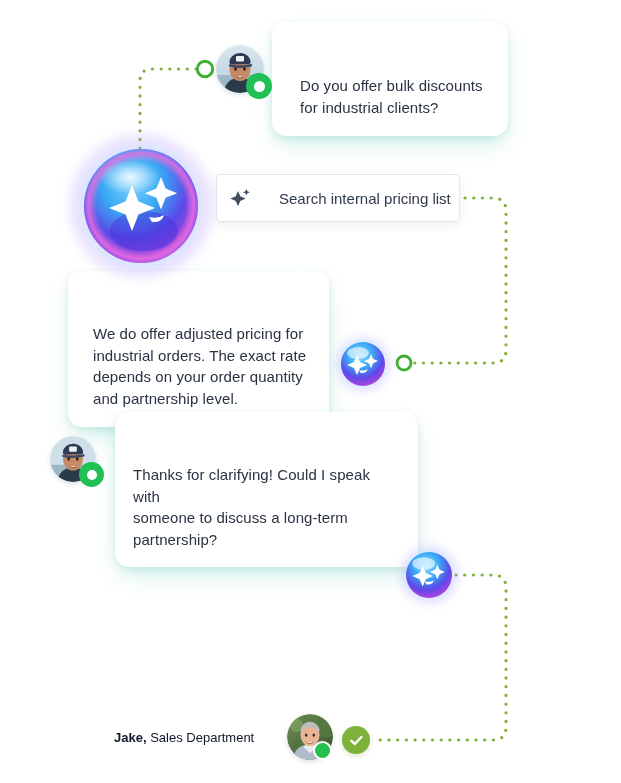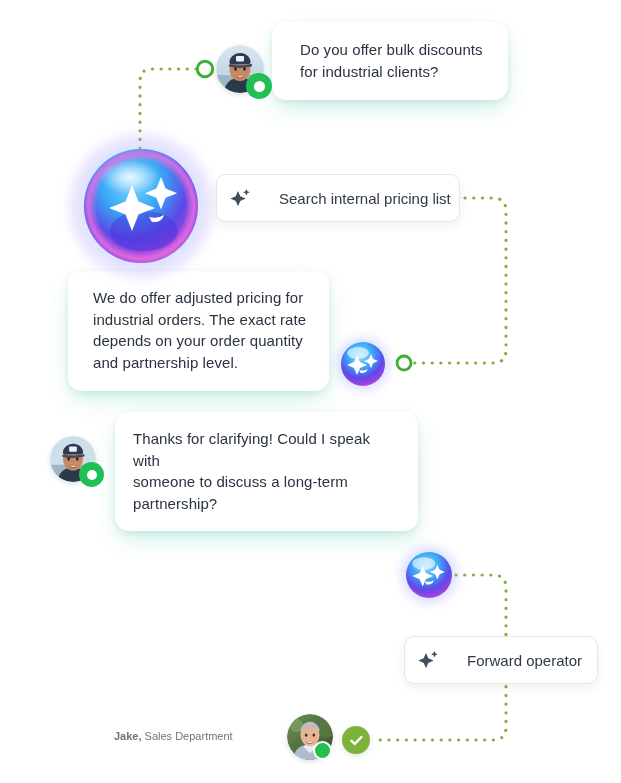--- a/index.html
+++ b/index.html
@@ -20,28 +20,28 @@
     background:#ffffff;
     border-radius:14px;
     box-shadow:0 10px 22px -4px rgba(64,196,170,.30),
                0 2px 6px rgba(120,170,165,.18);
     color:#2a3342;
     font-size:15px;
     line-height:21.5px;
     letter-spacing:.005em;
     box-sizing:border-box;
   }
-  .bubble span{display:block;white-space:pre-line;}
+  .bubble span{display:block;white-space:pre-line;margin-top:36px;}
 
   
   .pill{
     position:absolute;
     background:#fff;
     border:1px solid #e3e6ea;
-    border-radius:10px;
+    border-radius:5px;
     box-shadow:0 4px 10px rgba(35,45,60,.07);
     display:flex;align-items:center;
     box-sizing:border-box;
     z-index:4;
   }
   .pill .star-wrap{display:flex;align-items:center;justify-content:center;width:46px;flex:0 0 46px;}
   .pill .divider{width:1px;align-self:stretch;margin:11px 0;background:#dfe3e8;}
   .pill .plabel{
     padding:0 18px 0 16px;
     font-size:15px;color:#2f3a49;white-space:nowrap;
@@ -71,21 +71,21 @@
   .orb{position:absolute;border-radius:50%;z-index:3;}
   .orb .glow{
     position:absolute;inset:-14%;border-radius:50%;
     background:radial-gradient(circle at 50% 50%,
        rgba(140,220,255,.55) 40%, rgba(190,150,255,.28) 62%, rgba(255,255,255,0) 72%);
     filter:blur(4px);
   }
   .orb .ball{position:absolute;inset:0;border-radius:50%;overflow:hidden;}
 
   
-  .namerow{position:absolute;font-size:11px;color:#737373;white-space:nowrap;z-index:5;text-align:right;}
+  .namerow{position:absolute;font-size:13px;color:#0f172a;white-space:nowrap;z-index:5;text-align:right;}
   .namerow b{font-weight:700;}
 
   .checkcircle{
     position:absolute;border-radius:50%;background:#7fb23a;
     display:flex;align-items:center;justify-content:center;z-index:5;
     box-shadow:0 2px 5px rgba(90,140,40,.22);
   }
 </style>
 </head>
 <body>
@@ -251,30 +251,20 @@
       <svg width="48" height="48" viewBox="0 0 46 46">
         <circle cx="23" cy="23" r="22" fill="url(#og2)"></circle>
         <ellipse cx="18" cy="12" rx="11" ry="6" fill="rgba(255,255,255,.6)"></ellipse>
         <path d="M17 14 l3 7 7 3 -7 3 -3 7 -3 -7 -7 -3 7 -3z" fill="#fff"></path>
         <path d="M31 13 l2.1 5 5 2.1 -5 2.1 -2.1 5 -2.1 -5 -5 -2.1 5 -2.1z" fill="#fff"></path>
         <path d="M19 29 q5 1.4 8.6 -1 -1 4.6 -7 4z" fill="#fff"></path>
       </svg>
     </div>
   </div>
 
-  <div class="pill" style="left:404px;top:636px;width:194px;height:48px;">
-    <span class="star-wrap">
-      <svg width="22" height="22" viewBox="0 0 22 22" fill="#414e60">
-        <path d="M9 4 l2.3 5.3 5.3 2.3 -5.3 2.3 -2.3 5.3 -2.3 -5.3 -5.3 -2.3 5.3 -2.3z"></path>
-        <path d="M17.4 2 l1 2.3 2.3 1 -2.3 1 -1 2.3 -1 -2.3 -2.3 -1 2.3 -1z"></path>
-      </svg>
-    </span>
-    <span class="divider"></span>
-    <span class="plabel">Forward operator</span>
-  </div>
 
   <div class="namerow" style="left:114px;top:730px;">
     <b>Jake,</b>
     <span style="display:inline"> Sales Department</span>
   </div>
 
   <div class="avatar" style="left:287px;top:714px;width:46px;height:46px;">
     <svg width="46" height="46" viewBox="0 0 48 48">
       <defs>
         <clipPath id="cl3">

